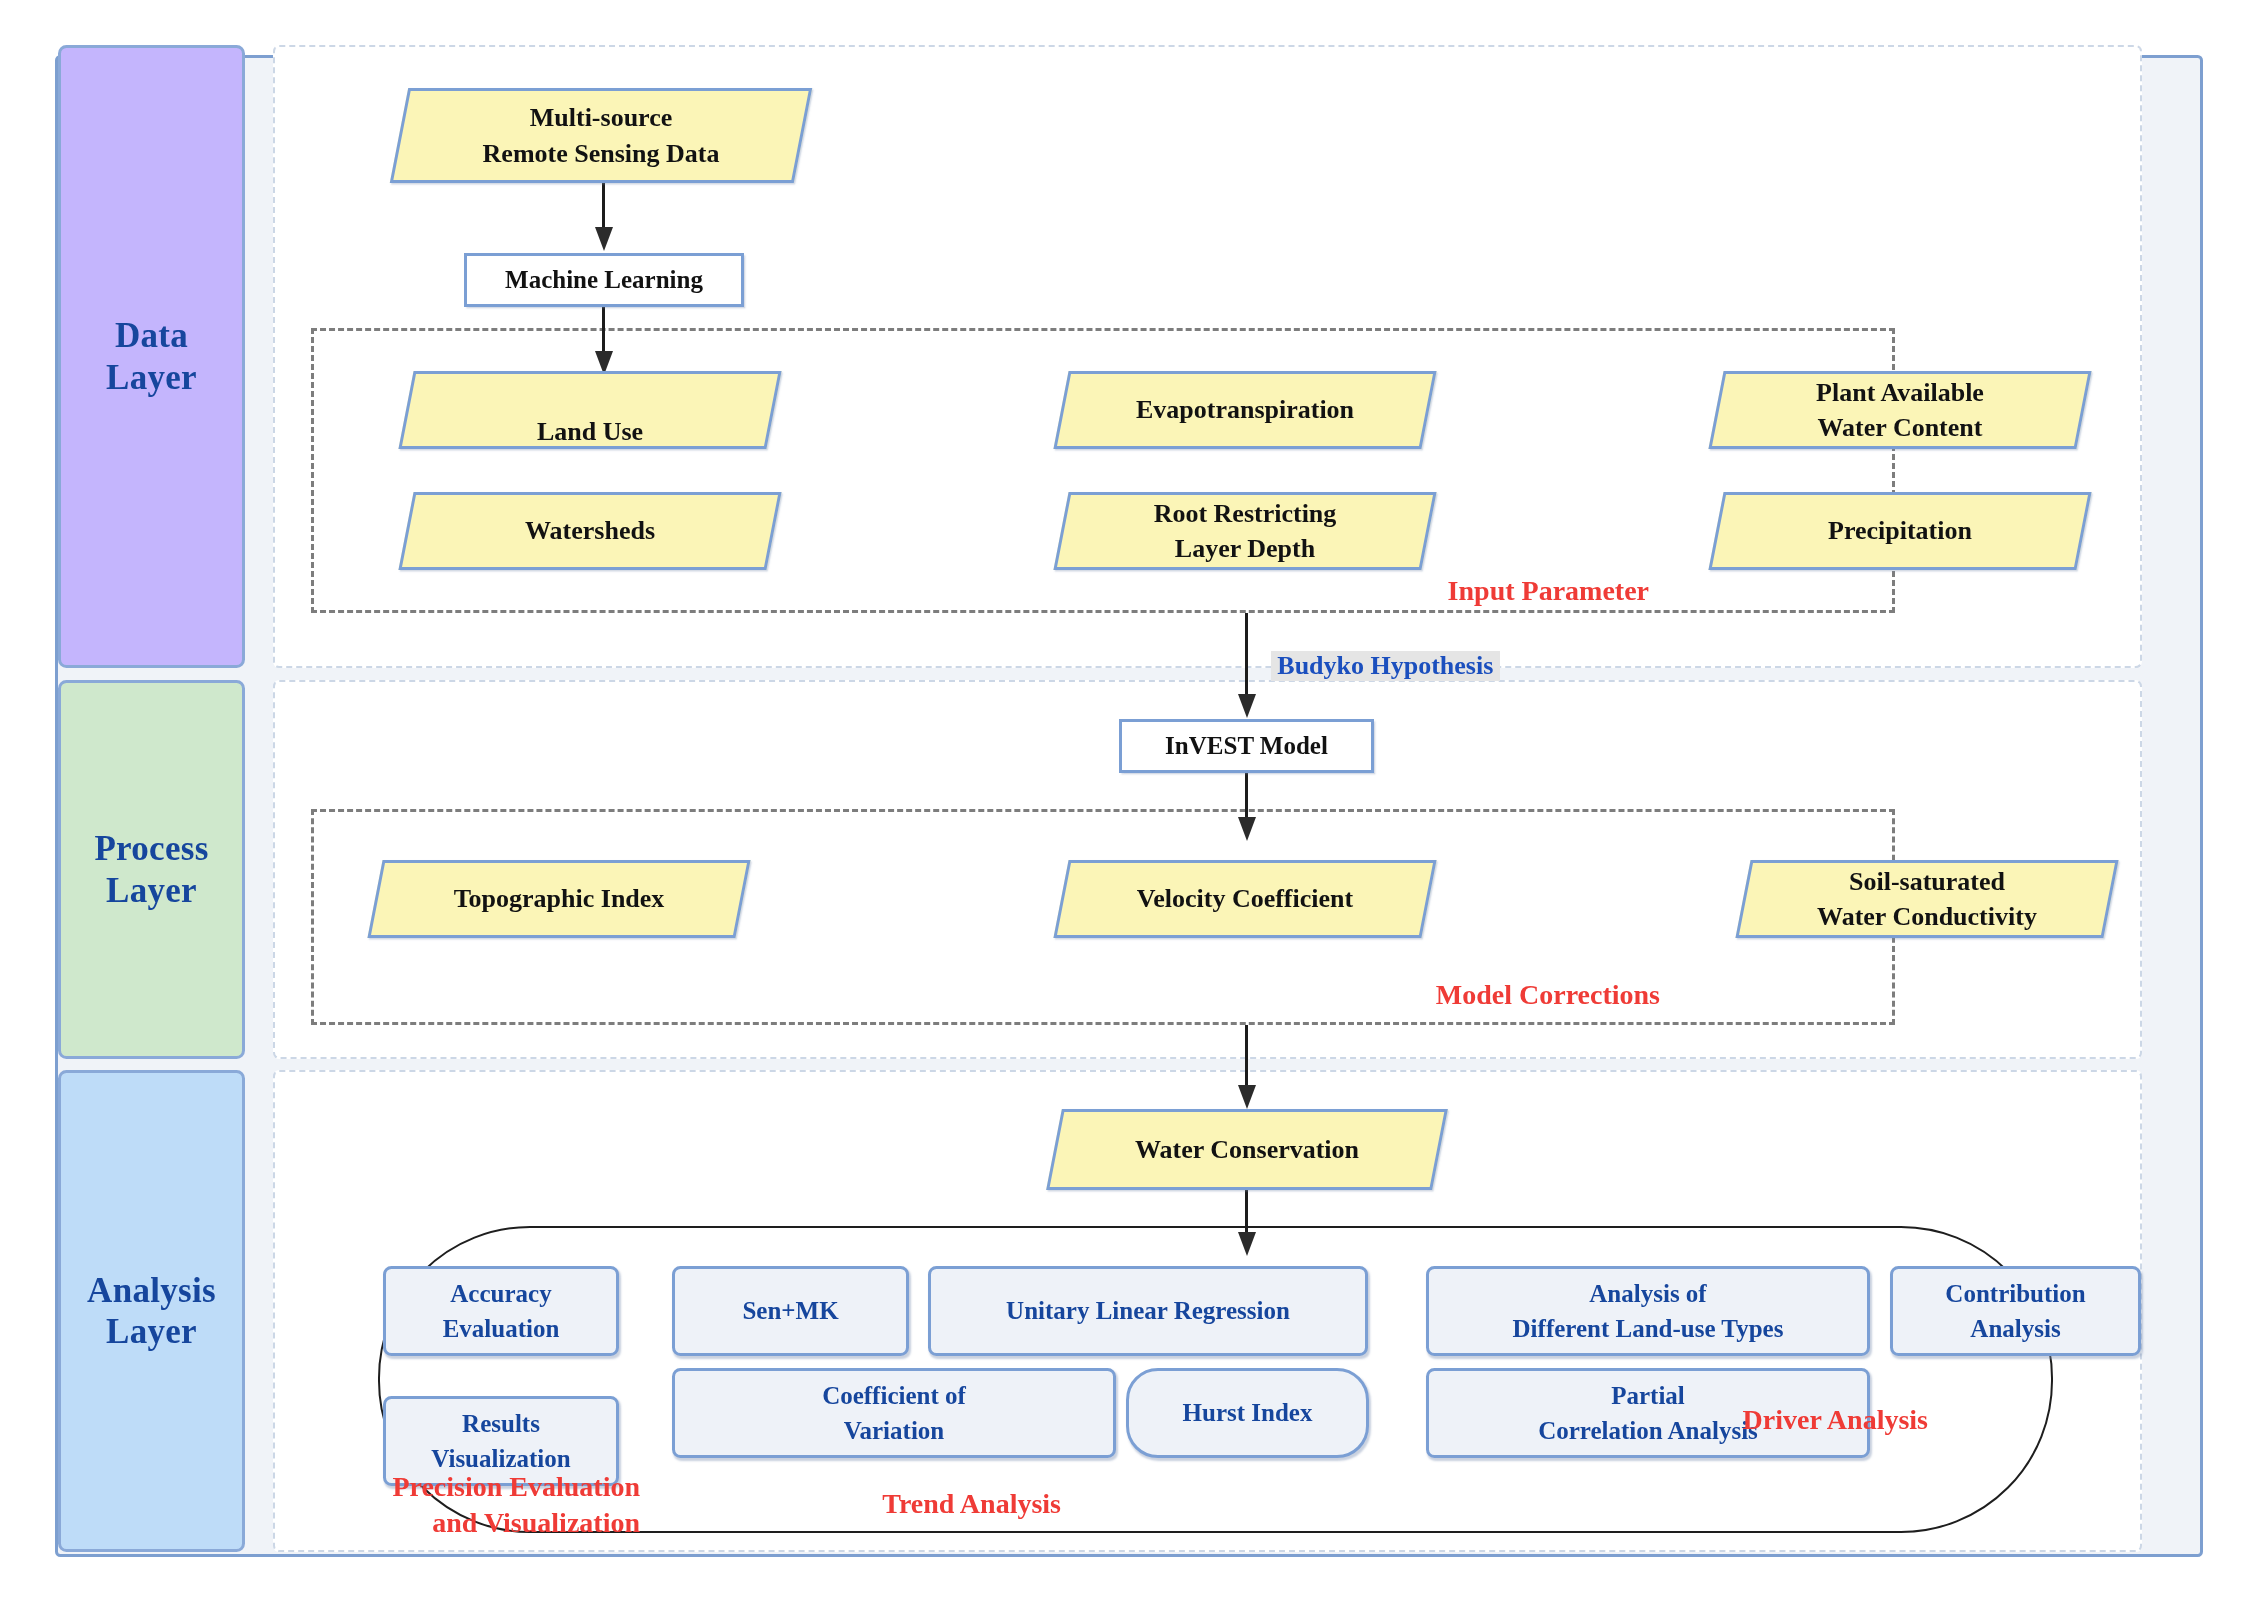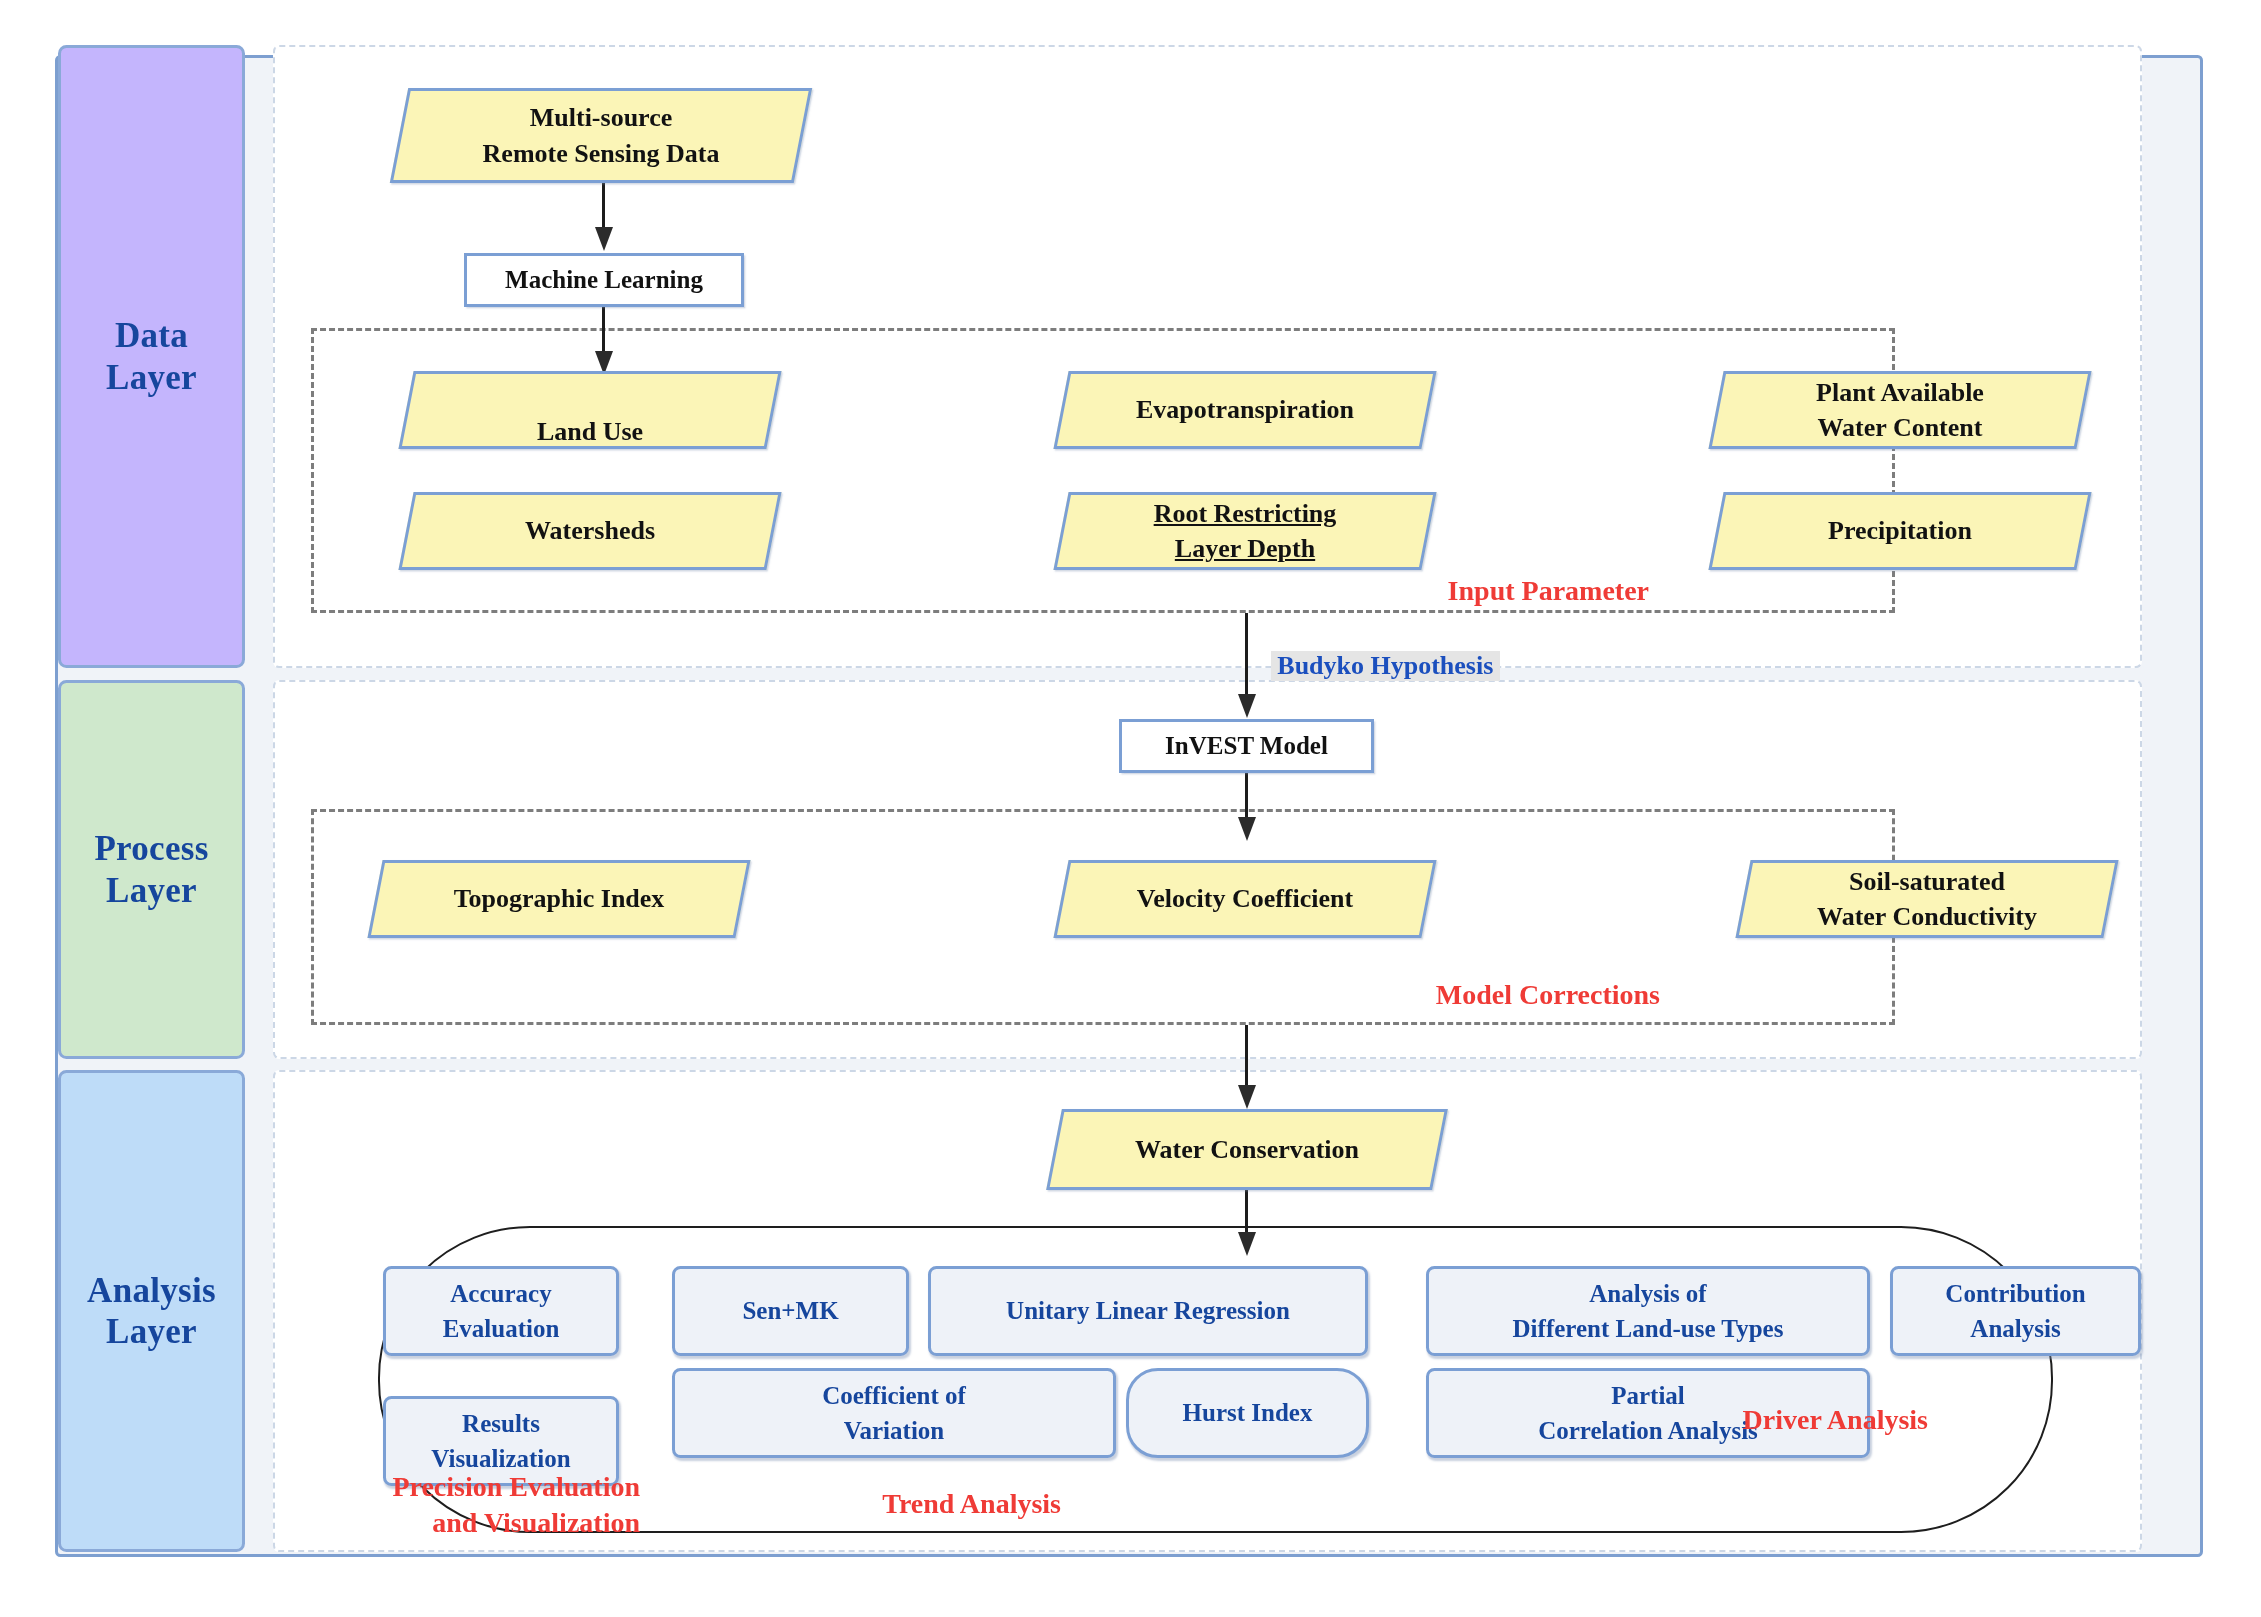--- a/index.html
+++ b/index.html
@@ -219,21 +219,21 @@
   </div>
   <div class="par" style="left:1716px;top:371px;width:368px;height:78px;">
     <span class="shape"></span>
     <span class="lbl">Plant Available<br>Water Content</span>
   </div>
 
   <div class="par" style="left:406px;top:492px;width:368px;height:78px;">
     <span class="shape"></span>
     <span class="lbl">Watersheds</span>
   </div>
-  <div class="par" style="left:1061px;top:492px;width:368px;height:78px;text-decoration:underline;">
+  <div class="par" style="left:1061px;top:492px;width:368px;height:78px;">
     <span class="shape"></span>
     <span class="lbl">Root Restricting<br>Layer Depth</span>
   </div>
   <div class="par" style="left:1716px;top:492px;width:368px;height:78px;">
     <span class="shape"></span>
     <span class="lbl">Precipitation</span>
   </div>
 
   <div class="cap-red" style="left:1355px;top:573px;width:294px;">
     <span>Input Parameter</span>

